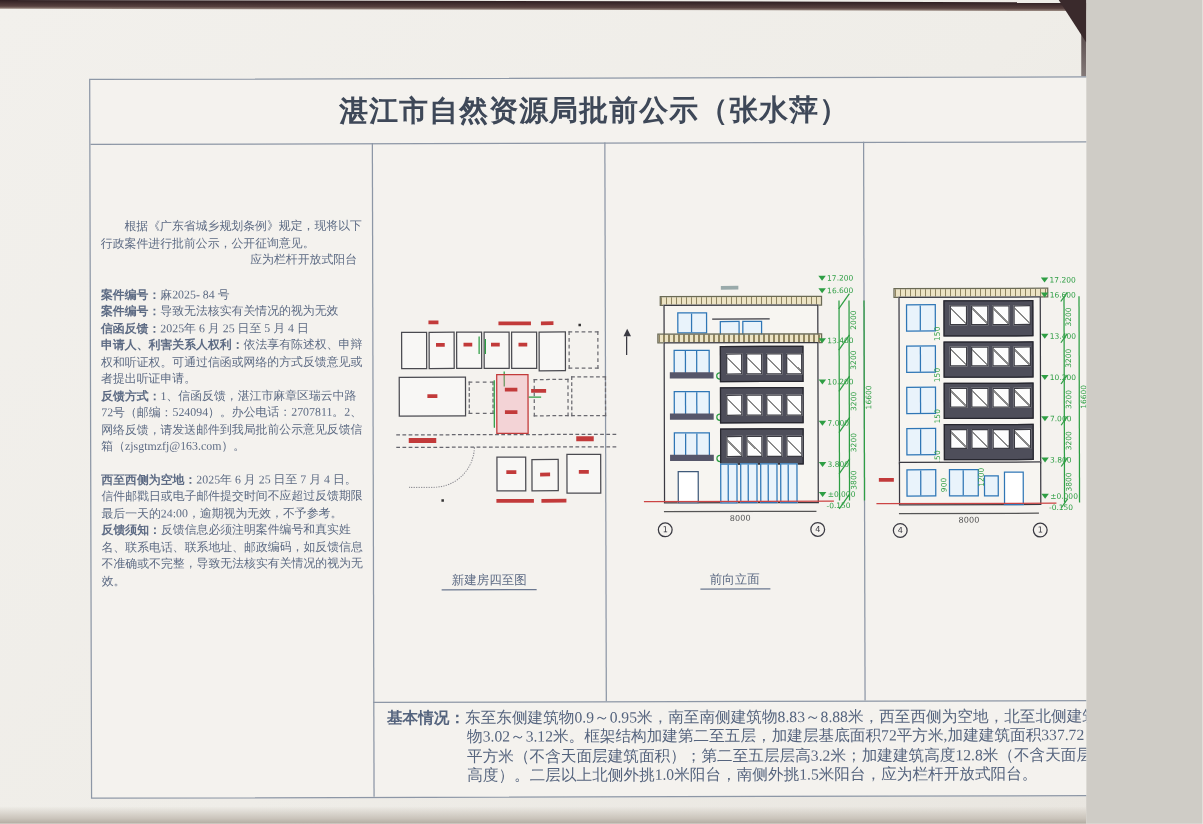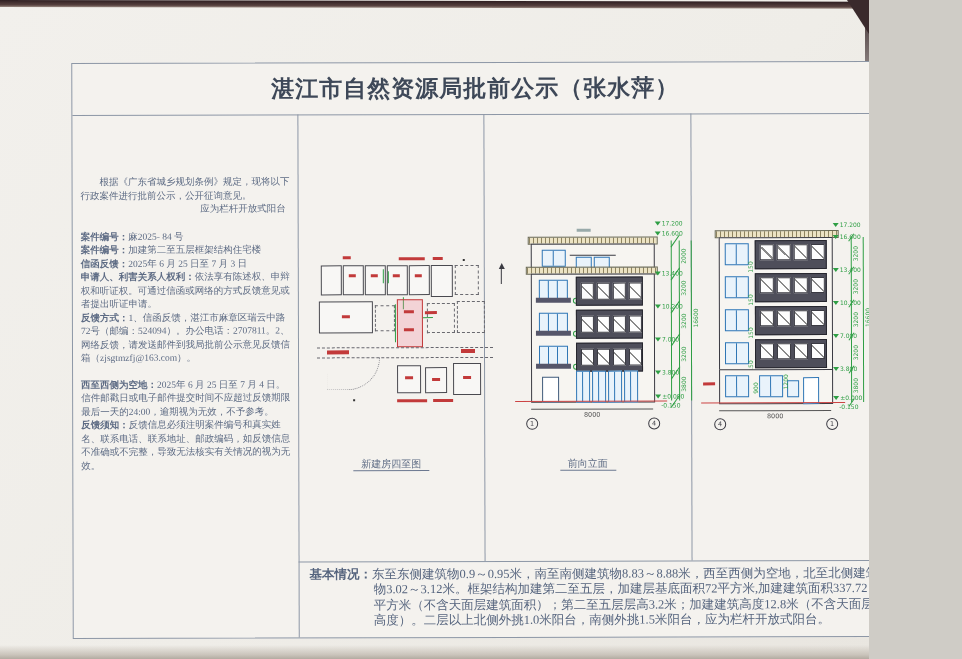--- a/index.html
+++ b/index.html
@@ -81,22 +81,22 @@
     <div class="vline v1"></div>
     <div class="vline v2"></div>
     <div class="vline v3"></div>
     <div class="hline"></div>
 
     <div class="leftcol">
       <p class="intro">根据《广东省城乡规划条例》规定，现将以下行政案件进行批前公示，公开征询意见。</p>
       <p class="agency">应为栏杆开放式阳台</p>
       <div class="fields">
         <p><span class="fl">案件编号：</span><span>麻2025- 84 号</span></p>
-        <p><span class="fl">案件编号：</span><span>加建第二至五层框架结构住宅楼</span></p>
-        <p><span class="fl">信函反馈：</span><span>2025年 6 月 25 日至  7 月 3 日</span></p>
+        <p><span class="fl">案件编号：</span><span>导致无法核实有关情况的视为无效</span></p>
+        <p><span class="fl">信函反馈：</span><span>2025年 6 月 25 日至  5 月 4 日</span></p>
         <p><span class="fl">申请人、利害关系人权利：</span><span>依法享有陈述权、申辩权和听证权。可通过信函或网络的方式反馈意见或者提出听证申请。</span></p>
         <p><span class="fl">反馈方式：</span><span>1、信函反馈，湛江市麻章区瑞云中路72号（邮编：524094）。办公电话：2707811。2、网络反馈，请发送邮件到我局批前公示意见反馈信箱（zjsgtmzfj@163.com）。</span></p>
         <p class="gap"><span class="fl">西至西侧为空地：</span><span>2025年 6 月 25 日至 7 月 4 日。信件邮戳日或电子邮件提交时间不应超过反馈期限最后一天的24:00，逾期视为无效，不予参考。</span></p>
         <p><span class="fl">反馈须知：</span><span>反馈信息必须注明案件编号和真实姓名、联系电话、联系地址、邮政编码，如反馈信息不准确或不完整，导致无法核实有关情况的视为无效。</span></p>
       </div>
     </div>
 
     <div class="d" style="left:240px;top:190px;width:210px;height:155px;">
 
       <div class="d rbar" style="left:30px;top:3px;width:8px;"></div>

